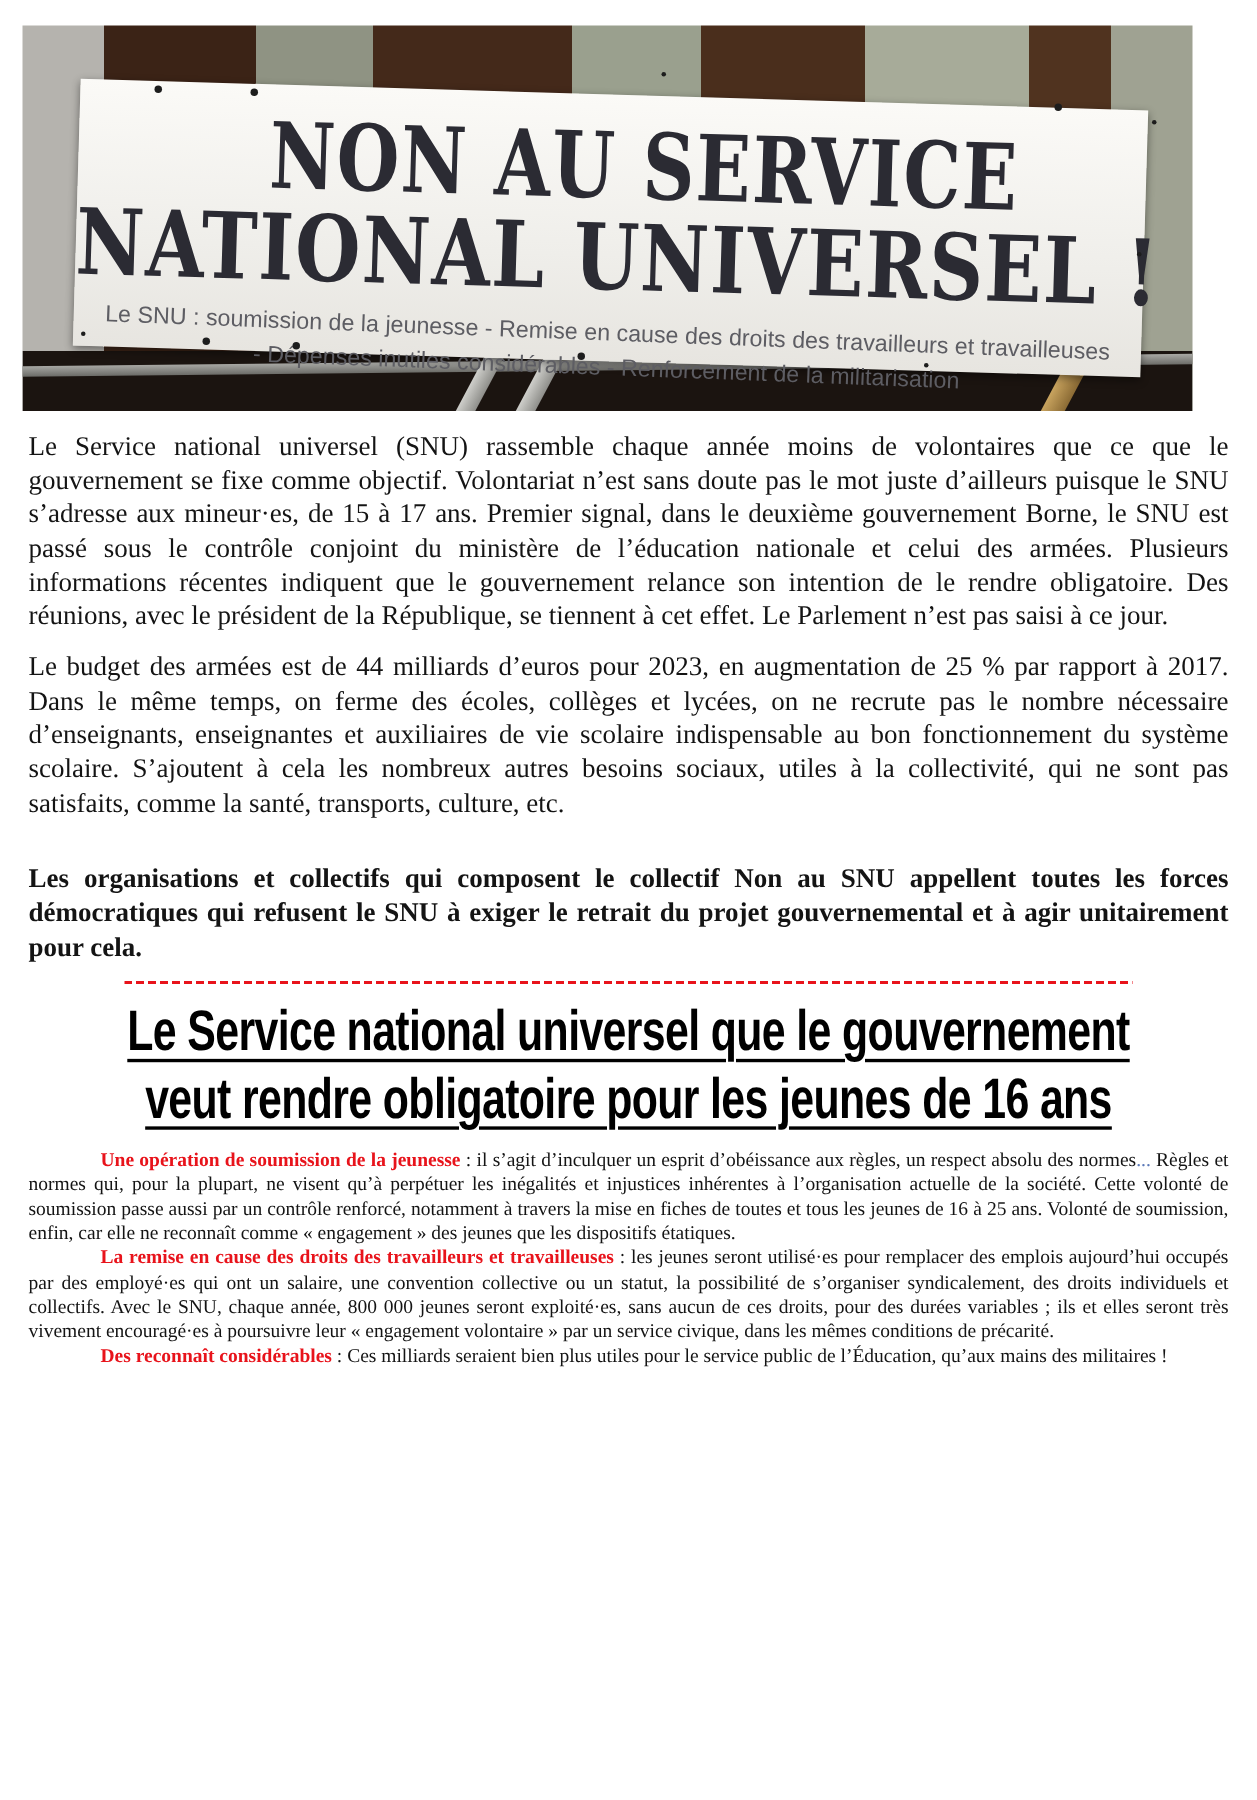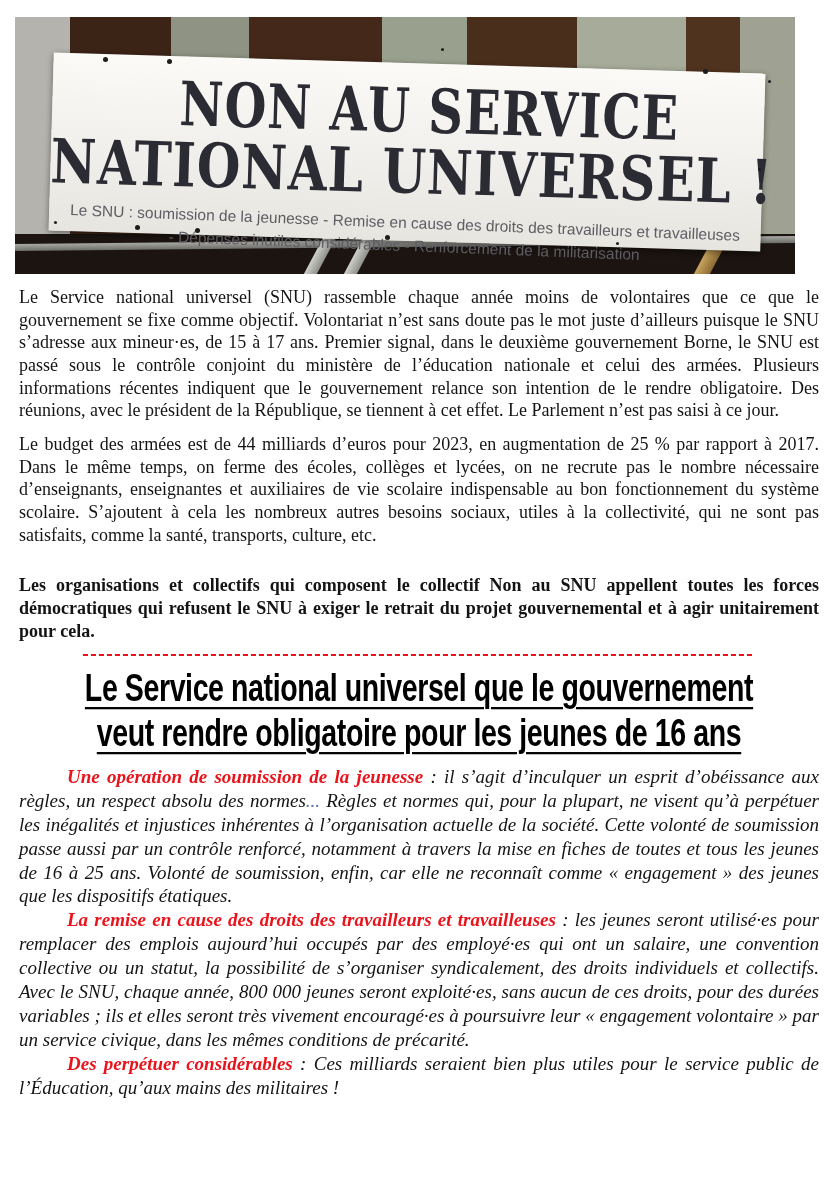--- a/index.html
+++ b/index.html
@@ -94,22 +94,22 @@
     text-align:center;margin:6px 0 10px;
     font-family:"Liberation Sans", sans-serif;font-weight:bold;color:#000;
   }
   .headline-line{
     display:block;white-space:nowrap;
     font-size:34px;letter-spacing:-.5px;line-height:1.3;
     transform:scale(.84,1.12);transform-origin:center;
     text-decoration:underline;text-decoration-thickness:2px;text-underline-offset:5px;
   }
   .sections p{
-    font-size:19px;line-height:1.26;text-align:justify;
-    text-indent:48px;margin:0;font-style:italic;
+    font-size:13px;line-height:1.26;text-align:justify;
+    text-indent:48px;margin:0;
   }
   .lead{color:var(--accent-red);font-weight:bold;}
   .ellipsis{color:var(--ellipsis-blue);}
 </style>
 </head>
 <body>
 
 <div class="photo">
   <div class="photo-bottom">
     <div class="photo-bottom-bar"></div>
@@ -142,17 +142,17 @@
   <h1 class="headline">
     <span class="headline-line">Le Service national universel que le gouvernement</span>
     <span class="headline-line">veut rendre obligatoire pour les jeunes de 16 ans</span>
   </h1>
 
   <div class="sections">
     <p><span class="lead">Une opération de soumission de la jeunesse</span><span> : </span><span>il s’agit d’inculquer un esprit d’obéissance aux règles, un respect absolu des normes</span><span class="ellipsis">...</span><span> Règles et normes qui, pour la plupart, ne visent qu’à perpétuer les inégalités et injustices inhérentes à l’organisation actuelle de la société. Cette volonté de soumission passe aussi par un contrôle renforcé, notamment à travers la mise en fiches de toutes et tous les jeunes de 16 à 25 ans. Volonté de soumission, enfin, car elle ne reconnaît comme « engagement » des jeunes que les dispositifs étatiques.</span></p>
 
     <p><span class="lead">La remise en cause des droits des travailleurs et travailleuses</span><span> : </span><span>les jeunes seront utilisé·es pour remplacer des emplois aujourd’hui occupés par des employé·es qui ont un salaire, une convention collective ou un statut, la possibilité de s’organiser syndicalement, des droits individuels et collectifs. Avec le SNU, chaque année, 800 000 jeunes seront exploité·es, sans aucun de ces droits, pour des durées variables ; ils et elles seront très vivement encouragé·es à poursuivre leur « engagement volontaire » par un service civique, dans les mêmes conditions de précarité.</span></p>
 
-    <p><span class="lead">Des perpétuer considérables</span><span> : </span><span>Ces milliards seraient bien plus utiles pour le service public de l’Éducation, qu’aux mains des militaires !</span></p>
+    <p><span class="lead">Des reconnaît considérables</span><span> : </span><span>Ces milliards seraient bien plus utiles pour le service public de l’Éducation, qu’aux mains des militaires !</span></p>
 
   </div>
 
 </div>
 
 </body></html>

